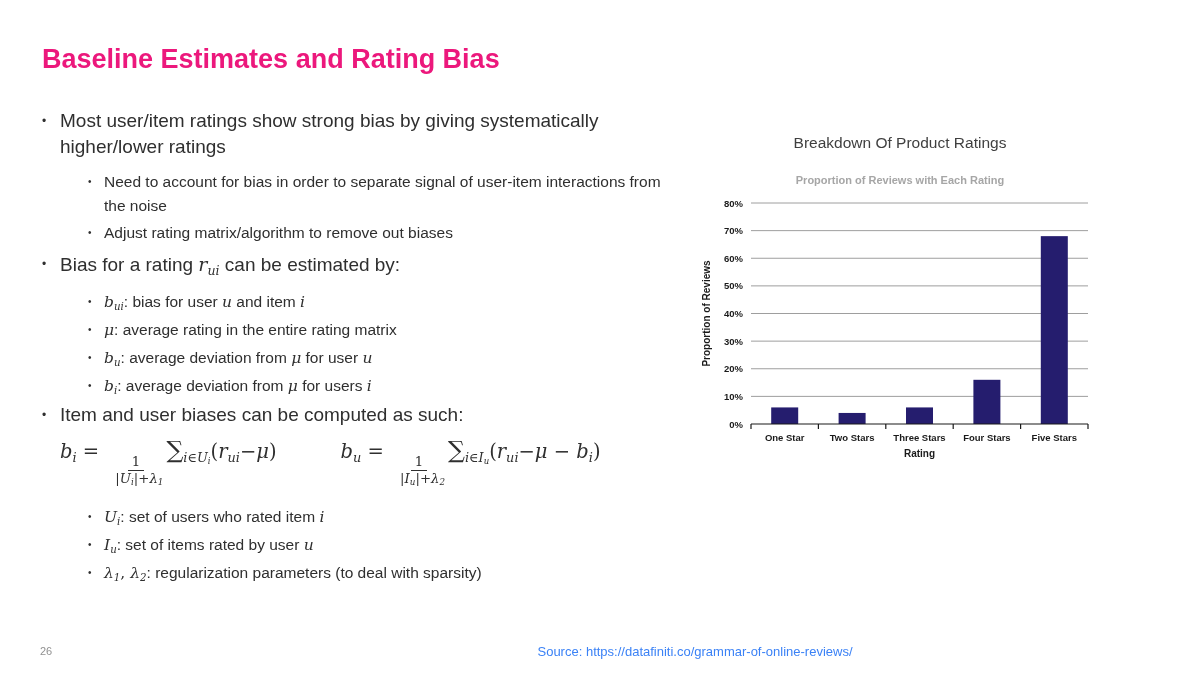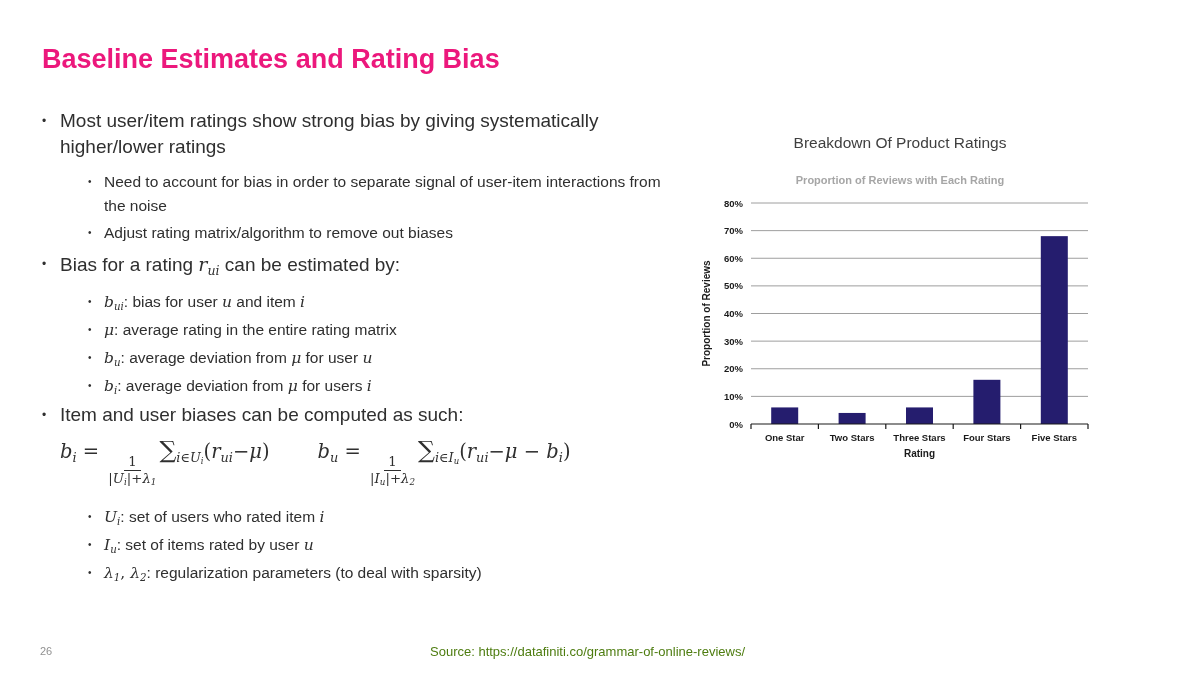--- a/index.html
+++ b/index.html
@@ -22,35 +22,35 @@
 
   
   .m{font-family:"DejaVu Serif",serif;font-style:italic;}
   .mu{font-family:"DejaVu Serif",serif;font-style:normal;}
   .em{margin-top:8px;}
   .txt{}
   .big{font-family:"DejaVu Serif",serif;font-size:1.22em;}
   sub{font-family:"DejaVu Serif",serif;font-style:italic;font-size:0.66em;line-height:0;vertical-align:-0.28em;}
   .frac{display:inline-flex;flex-direction:column;align-items:center;font-size:0.68em;line-height:1.2;vertical-align:-0.62em;margin:0 2px;}
   .fnum{display:block;border-bottom:1.3px solid #2f2f2f;padding:0 4px;}
-  .fden{display:block;padding:0 1px;}
+  .fden{display:block;padding:0 1px;margin-left:7px;}
 
   .formula1{font-size:21px;line-height:28px;margin:3px 0 14px 172px;}
-  .frow{display:flex;gap:48px;font-size:19.5px;margin:8px 0 16px 18px;align-items:center;}
+  .frow{display:flex;gap:64px;font-size:19.5px;margin:8px 0 16px 18px;align-items:center;}
   .b3line{margin-top:2px;margin-bottom:0;}
 
   
   .chart{position:absolute;left:690px;top:128px;width:420px;}
   .c-title{margin-top:6px;text-align:center;font-size:15.5px;color:#3f3f3f;line-height:18px;}
   .c-sub{margin-top:22px;text-align:center;font-size:11px;font-weight:bold;color:#a6a6a6;line-height:13px;}
   .chart svg{display:block;margin-top:1px;}
   .chart svg text{font-family:"Liberation Sans",sans-serif;fill:#1a1a1a;}
 
   .pageno{position:absolute;left:40px;top:645px;font-size:11px;color:#919191;}
-  .source{position:absolute;left:430px;top:644px;width:530px;font-size:13px;color:#4d7c0f;}
+  .source{position:absolute;left:430px;top:644px;width:530px;text-align:center;font-size:13px;color:#3b82f6;}
 </style>
 </head>
 <body>
 
 <div class="slide">
 
   <h1 class="title">Baseline Estimates and Rating Bias</h1>
 
   <div class="content">
 

